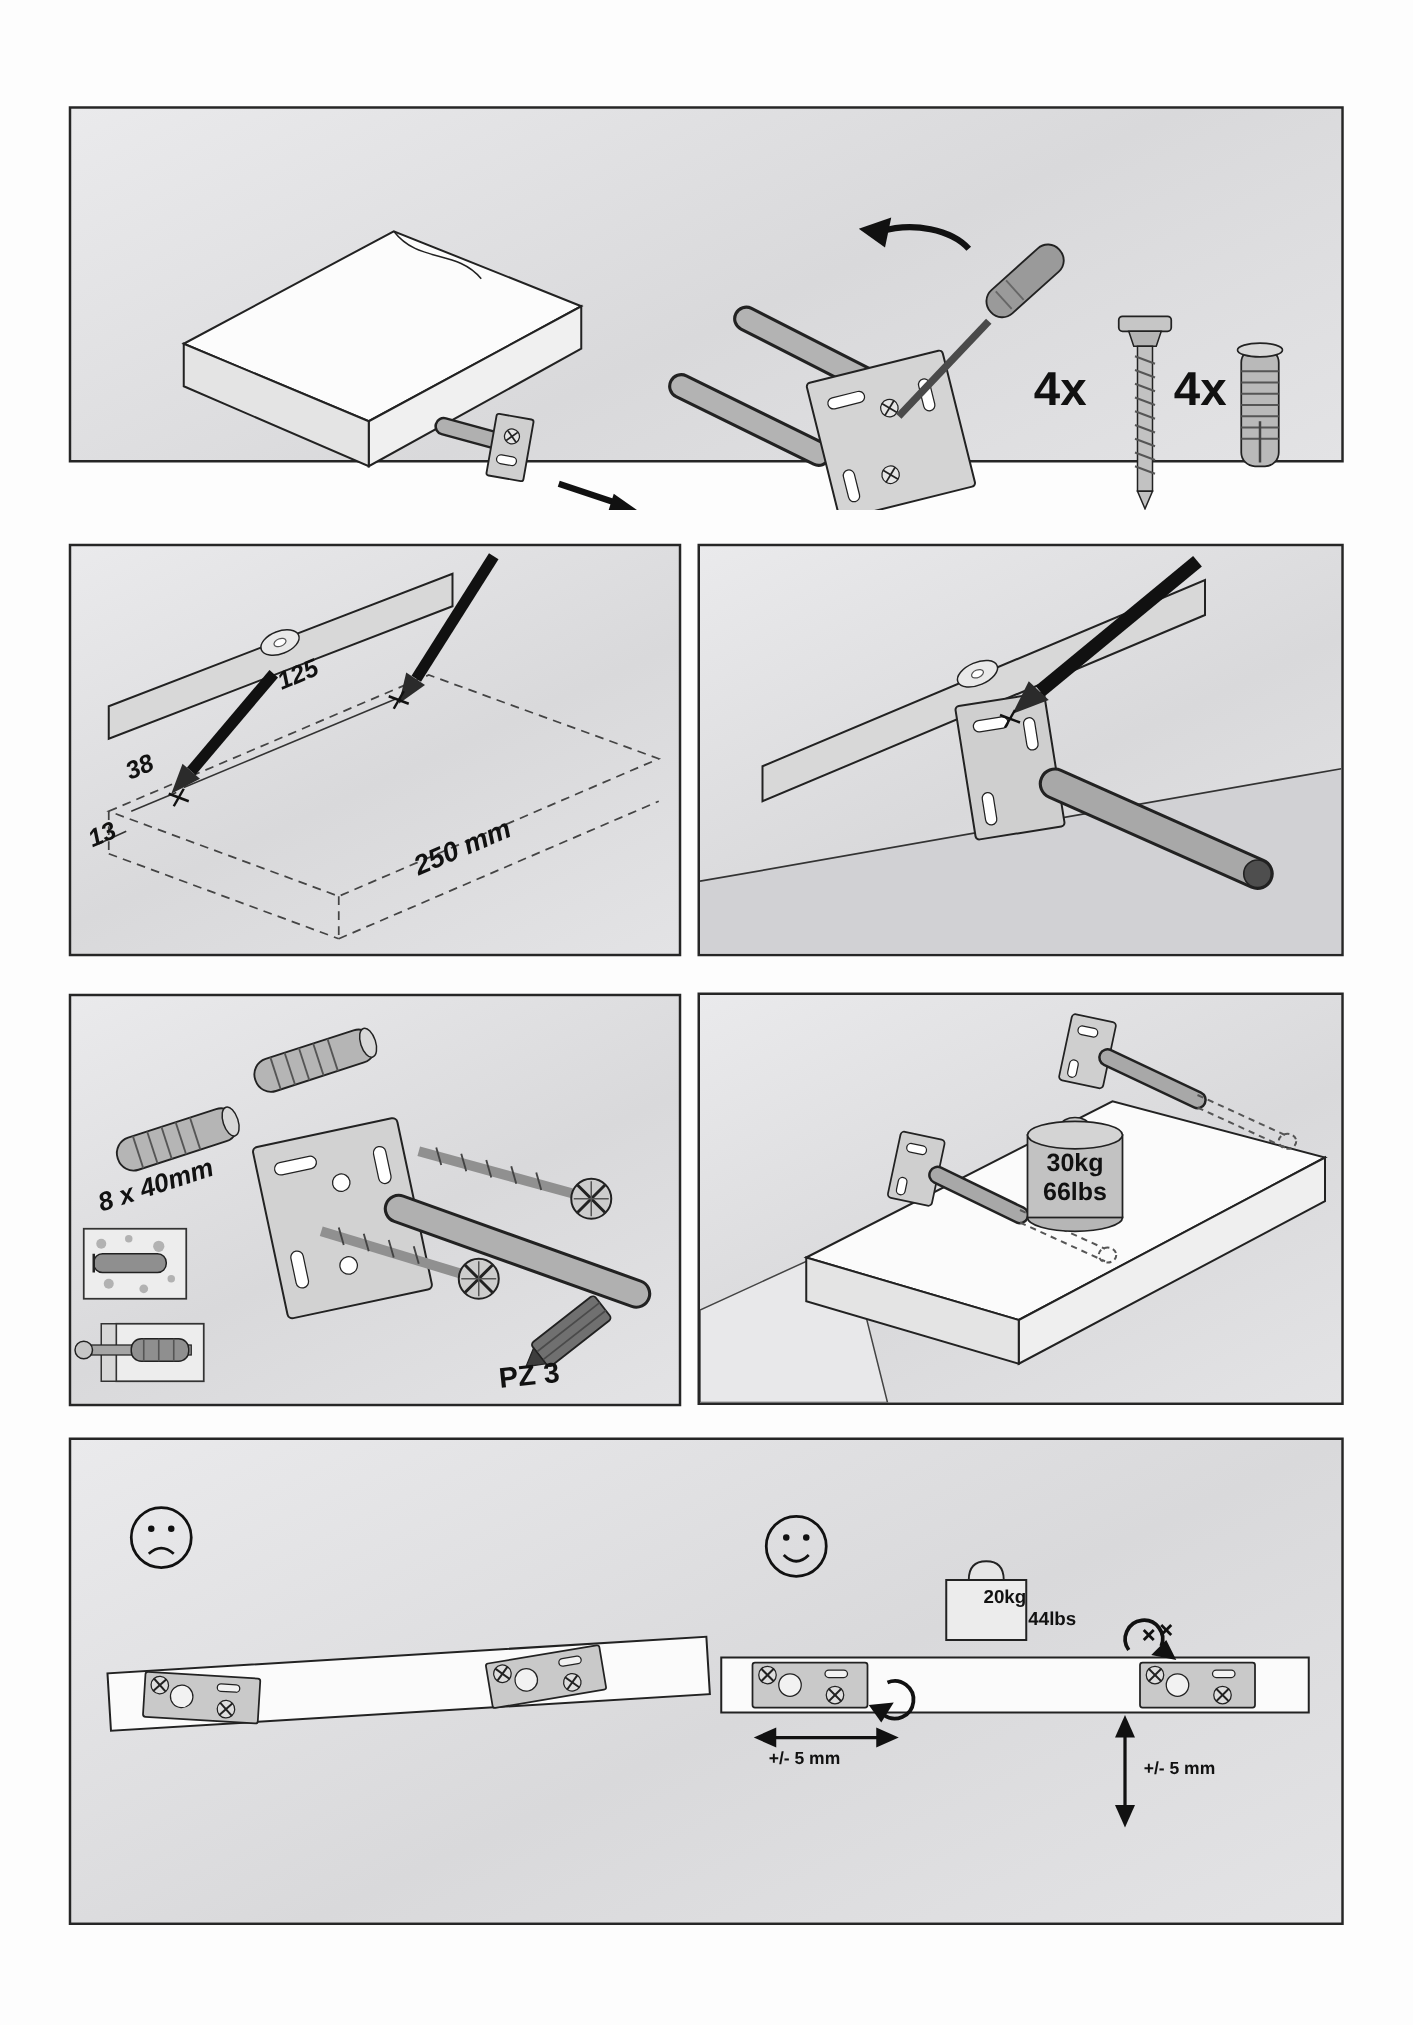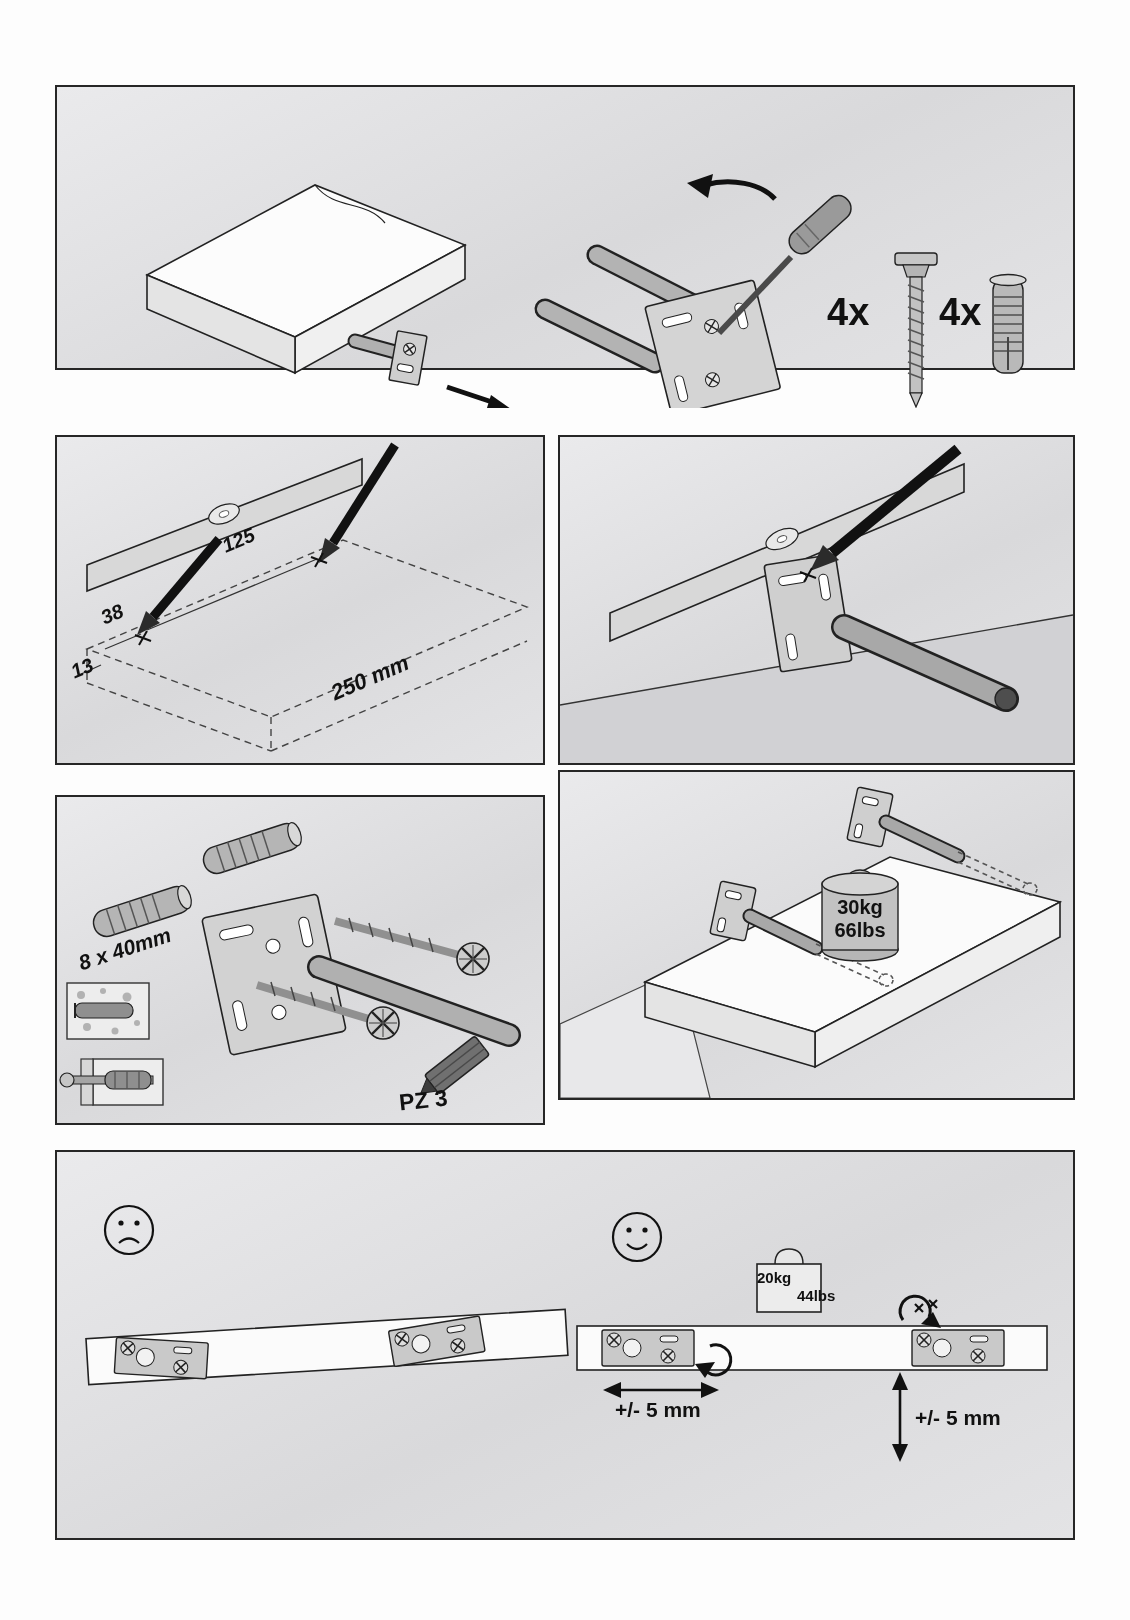--- a/index.html
+++ b/index.html
@@ -7,22 +7,22 @@
   body{position:relative;background:#fdfdfd;font-family:"Liberation Sans",sans-serif;color:#111;overflow:hidden}
   .panel{position:absolute;border:2px solid #262626;background:linear-gradient(155deg,#eaeaec 0%,#d9d9db 55%,#e3e3e5 100%)}
   .panel svg{position:absolute;left:0;top:0}
   .lbl{position:absolute;white-space:nowrap;color:#111}
   .qty{font-size:38px;font-weight:700}
   .dim{font-size:20px;font-weight:700;font-style:italic}
   .dim-lg{font-size:22px;font-weight:700;font-style:italic}
   .plug-size{font-size:21px;font-weight:700;font-style:italic}
   .bit{font-size:23px;font-weight:700}
   .wt30{font-size:20px;font-weight:700;text-align:center;width:76px}
-  .wt20{font-size:15px;font-weight:700;text-align:left;width:64px}
-  .adjust{font-size:21px;font-weight:700}
+  .wt20{font-size:15px;font-weight:700;text-align:right;width:64px}
+  .adjust{font-size:14px;font-weight:700}
 </style>
 </head>
 <body>
 
 <div>
 
   <section class="panel" id="panel1" style="left:55px;top:85px;width:1020px;height:285px">
     <svg width="1016" height="321" viewBox="0 0 1016 321">
 
       <g>
@@ -277,21 +277,21 @@
         <rect x="368" y="256" width="64" height="24" rx="3" fill="#707070" stroke="#222" stroke-width="1.5"></rect>
         <line x1="368" y1="264" x2="432" y2="264" stroke="#4a4a4a" stroke-width="1.4"></line>
         <line x1="368" y1="272" x2="432" y2="272" stroke="#4a4a4a" stroke-width="1.4"></line>
         <polygon points="368,260 354,268 368,276" fill="#3d3d3d" stroke="#222" stroke-width="1"></polygon>
       </g>
     </svg>
     <div class="lbl plug-size" style="left:20px;top:140px;transform:rotate(-18deg)">8 x 40mm</div>
     <div class="lbl bit" style="left:342px;top:290px;transform:rotate(-6deg)">PZ 3</div>
   </section>
 
-  <section class="panel" id="panel5" style="left:558px;top:770px;width:517px;height:330px">
+  <section class="panel" id="panel5" style="left:558px;top:794px;width:517px;height:330px">
     <svg width="513" height="326" viewBox="0 0 513 326">
       <g>
         <polygon points="0,252 118,198 150,326 0,326" fill="#e8e8ea" stroke="#444" stroke-width="1.2"></polygon>
       </g>
 
       <g>
         <polygon points="85,210 330,85 500,130 255,260" fill="#fbfbfb" stroke="#222" stroke-width="1.6"></polygon>
         <polygon points="255,260 500,130 500,165 255,295" fill="#efefef" stroke="#222" stroke-width="1.6"></polygon>
         <polygon points="85,210 255,260 255,295 85,245" fill="#e4e4e4" stroke="#222" stroke-width="1.6"></polygon>
       </g>

